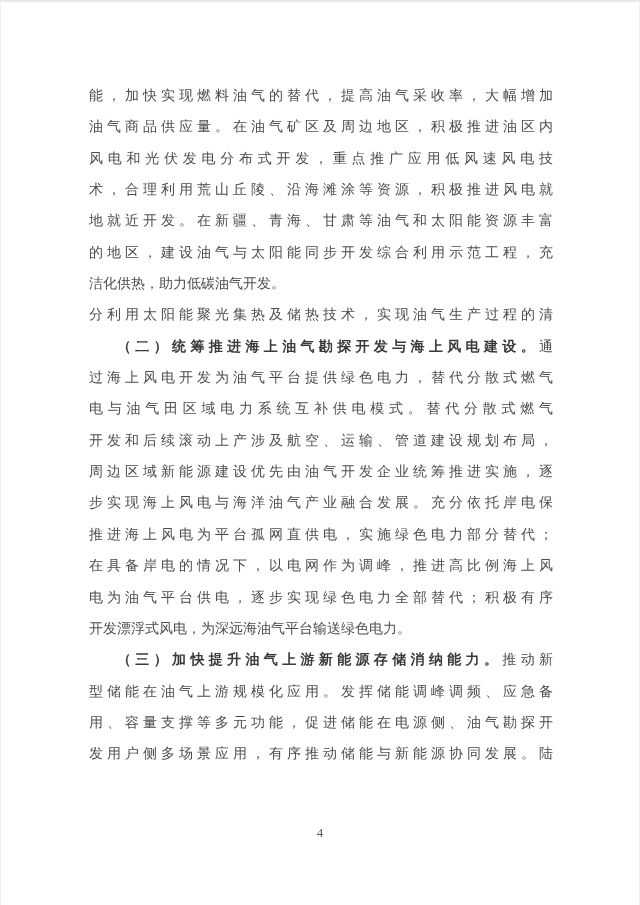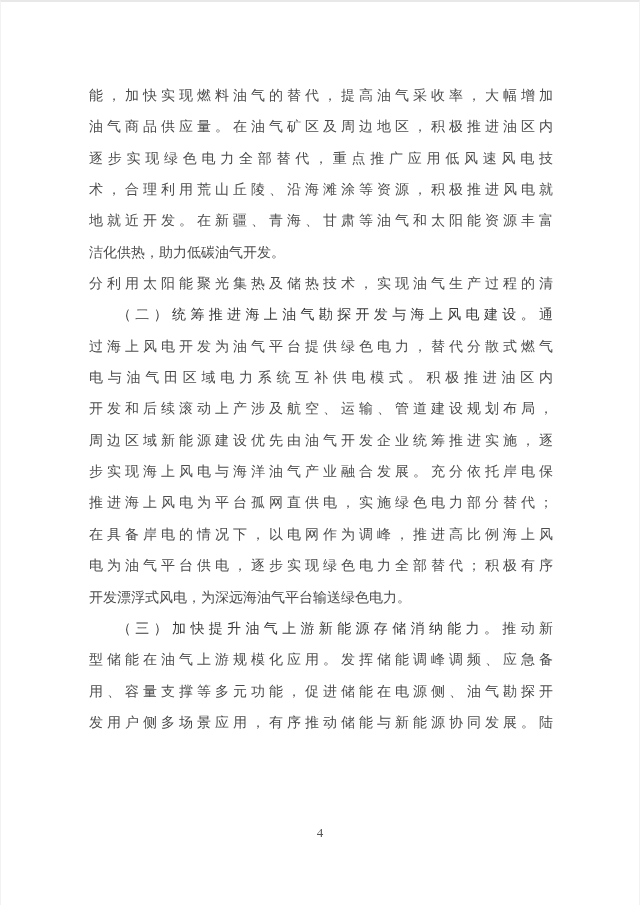--- a/index.html
+++ b/index.html
@@ -35,21 +35,21 @@
     overflow: hidden;
     letter-spacing: 0;
   }
   .line.end {
     text-align-last: left;
   }
   .line.indent {
     text-indent: 2em;
   }
   .bold {
-    font-weight: normal;
+    font-weight: bold;
     color: #3a3a3a;
   }
   .pagenum {
     position: absolute;
     top: 822px;
     left: 0;
     width: 100%;
     text-align: center;
     font-size: 13px;
     line-height: 18px;
@@ -57,28 +57,29 @@
     font-family: "Liberation Serif", serif;
   }
 </style>
 </head>
 <body>
 
 <div class="page">
   <div class="textblock">
     <div class="line">能，加快实现燃料油气的替代，提高油气采收率，大幅增加</div>
     <div class="line">油气商品供应量。在油气矿区及周边地区，积极推进油区内</div>
-    <div class="line">逐步实现绿色电力全部替代，重点推广应用低风速风电技</div>
+    <div class="line">风电和光伏发电分布式开发，重点推广应用低风速风电技</div>
     <div class="line">术，合理利用荒山丘陵、沿海滩涂等资源，积极推进风电就</div>
     <div class="line">地就近开发。在新疆、青海、甘肃等油气和太阳能资源丰富</div>
+    <div class="line">的地区，建设油气与太阳能同步开发综合利用示范工程，充</div>
     <div class="line end">洁化供热，助力低碳油气开发。</div>
     <div class="line">分利用太阳能聚光集热及储热技术，实现油气生产过程的清</div>
     <div class="line indent"><span class="bold">（二）统筹推进海上油气勘探开发与海上风电建设。</span><span>通</span></div>
     <div class="line">过海上风电开发为油气平台提供绿色电力，替代分散式燃气</div>
-    <div class="line">电与油气田区域电力系统互补供电模式。积极推进油区内</div>
+    <div class="line">电与油气田区域电力系统互补供电模式。替代分散式燃气</div>
     <div class="line">开发和后续滚动上产涉及航空、运输、管道建设规划布局，</div>
     <div class="line">周边区域新能源建设优先由油气开发企业统筹推进实施，逐</div>
     <div class="line">步实现海上风电与海洋油气产业融合发展。充分依托岸电保</div>
     <div class="line">推进海上风电为平台孤网直供电，实施绿色电力部分替代；</div>
     <div class="line">在具备岸电的情况下，以电网作为调峰，推进高比例海上风</div>
     <div class="line">电为油气平台供电，逐步实现绿色电力全部替代；积极有序</div>
     <div class="line end">开发漂浮式风电，为深远海油气平台输送绿色电力。</div>
     <div class="line indent"><span class="bold">（三）加快提升油气上游新能源存储消纳能力。</span><span>推动新</span></div>
     <div class="line">型储能在油气上游规模化应用。发挥储能调峰调频、应急备</div>
     <div class="line">用、容量支撑等多元功能，促进储能在电源侧、油气勘探开</div>

